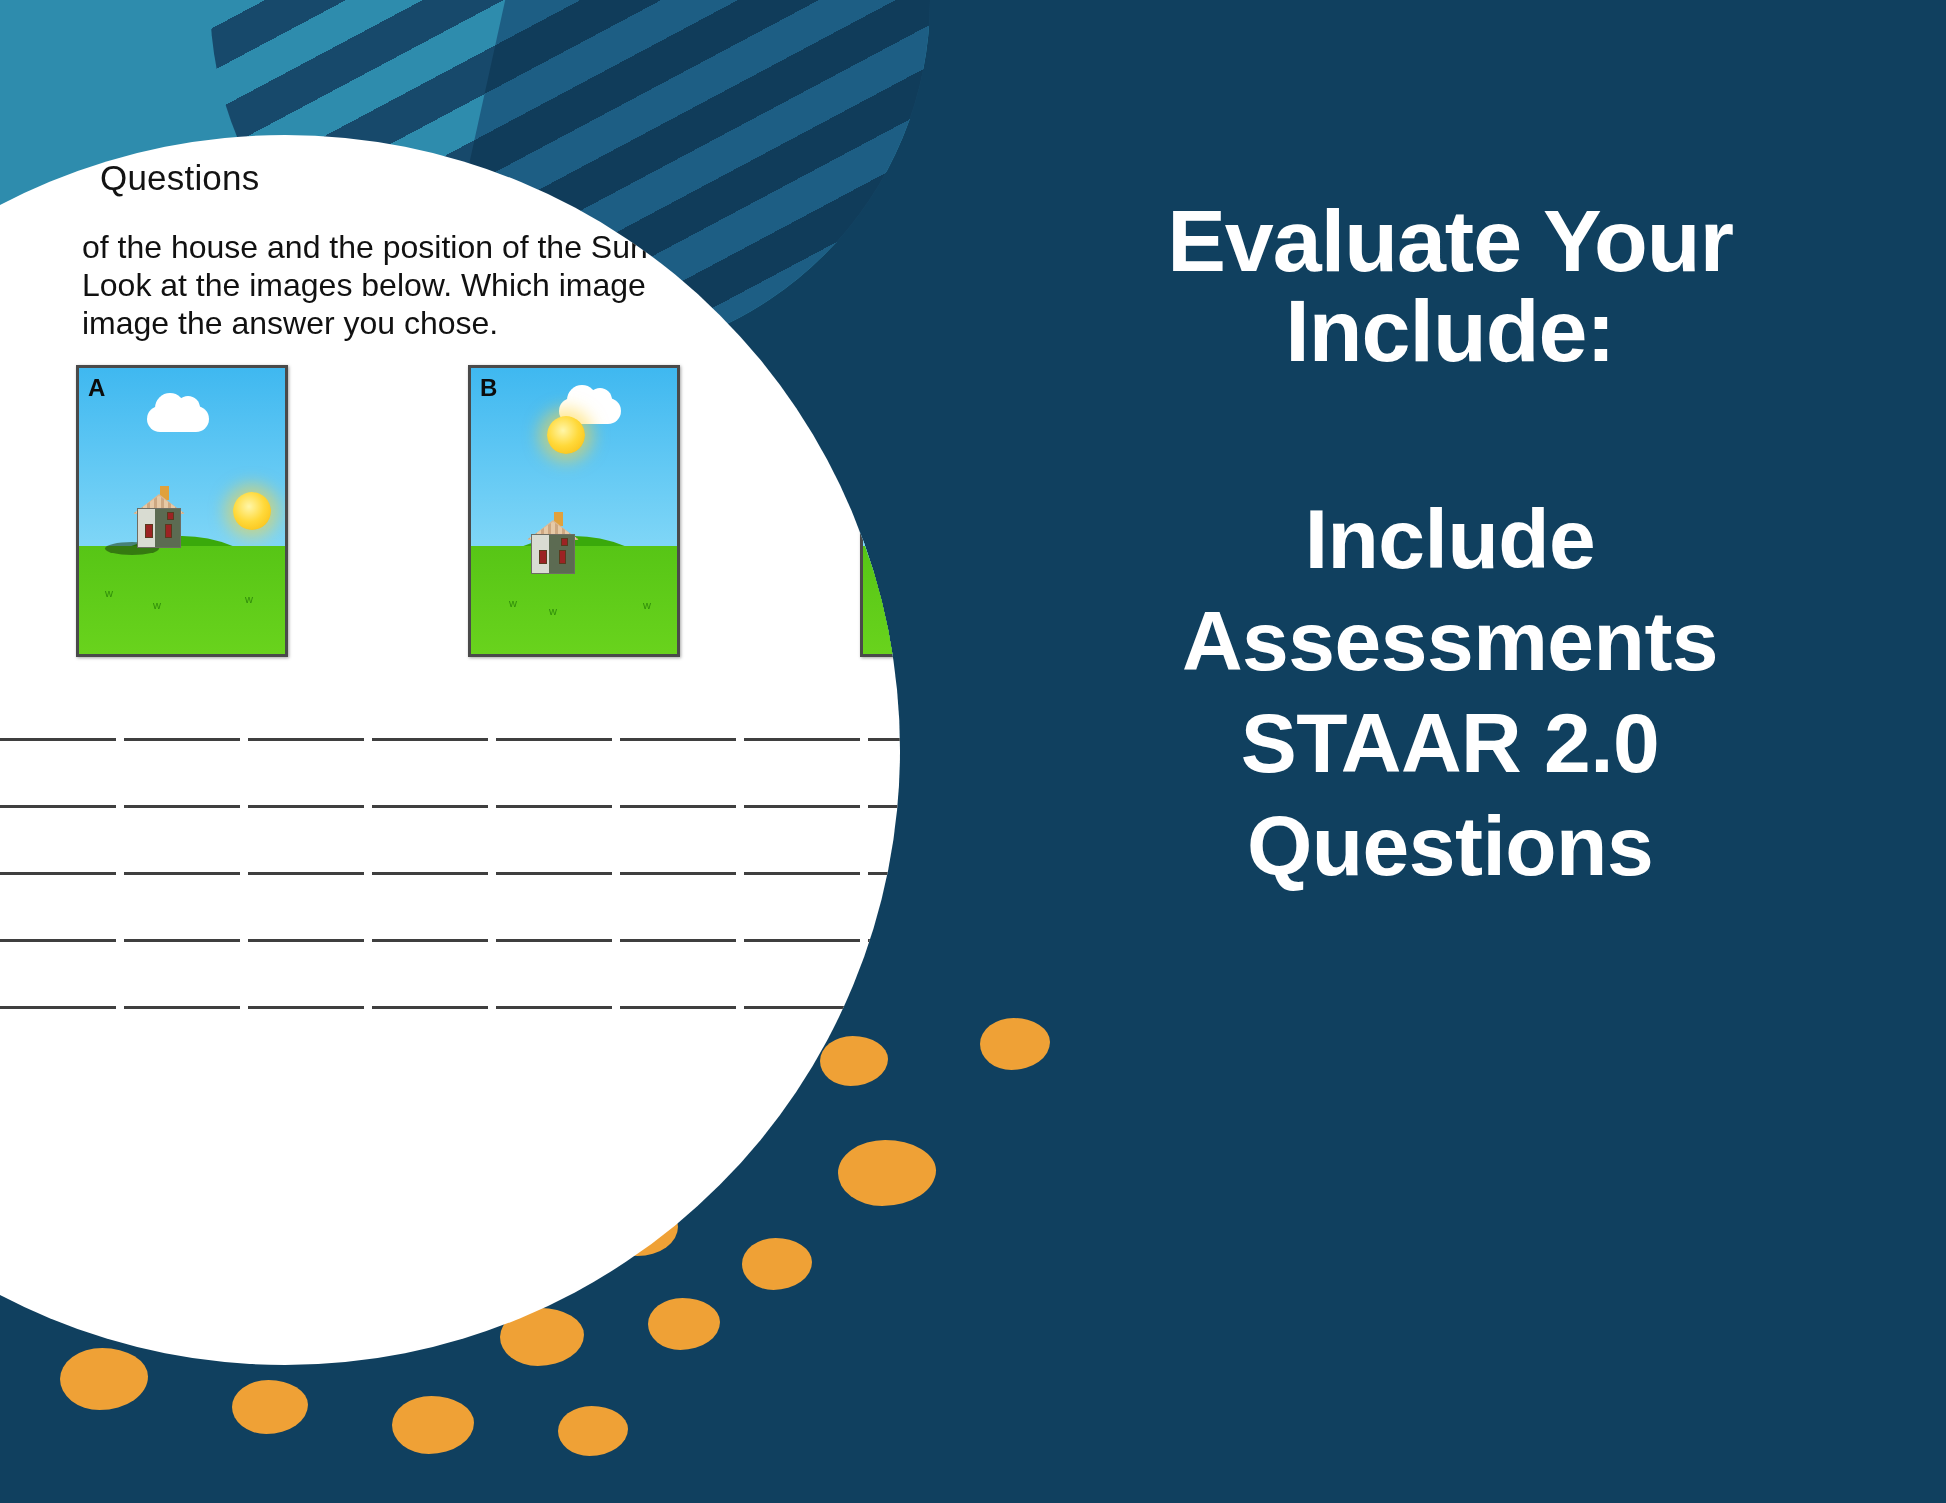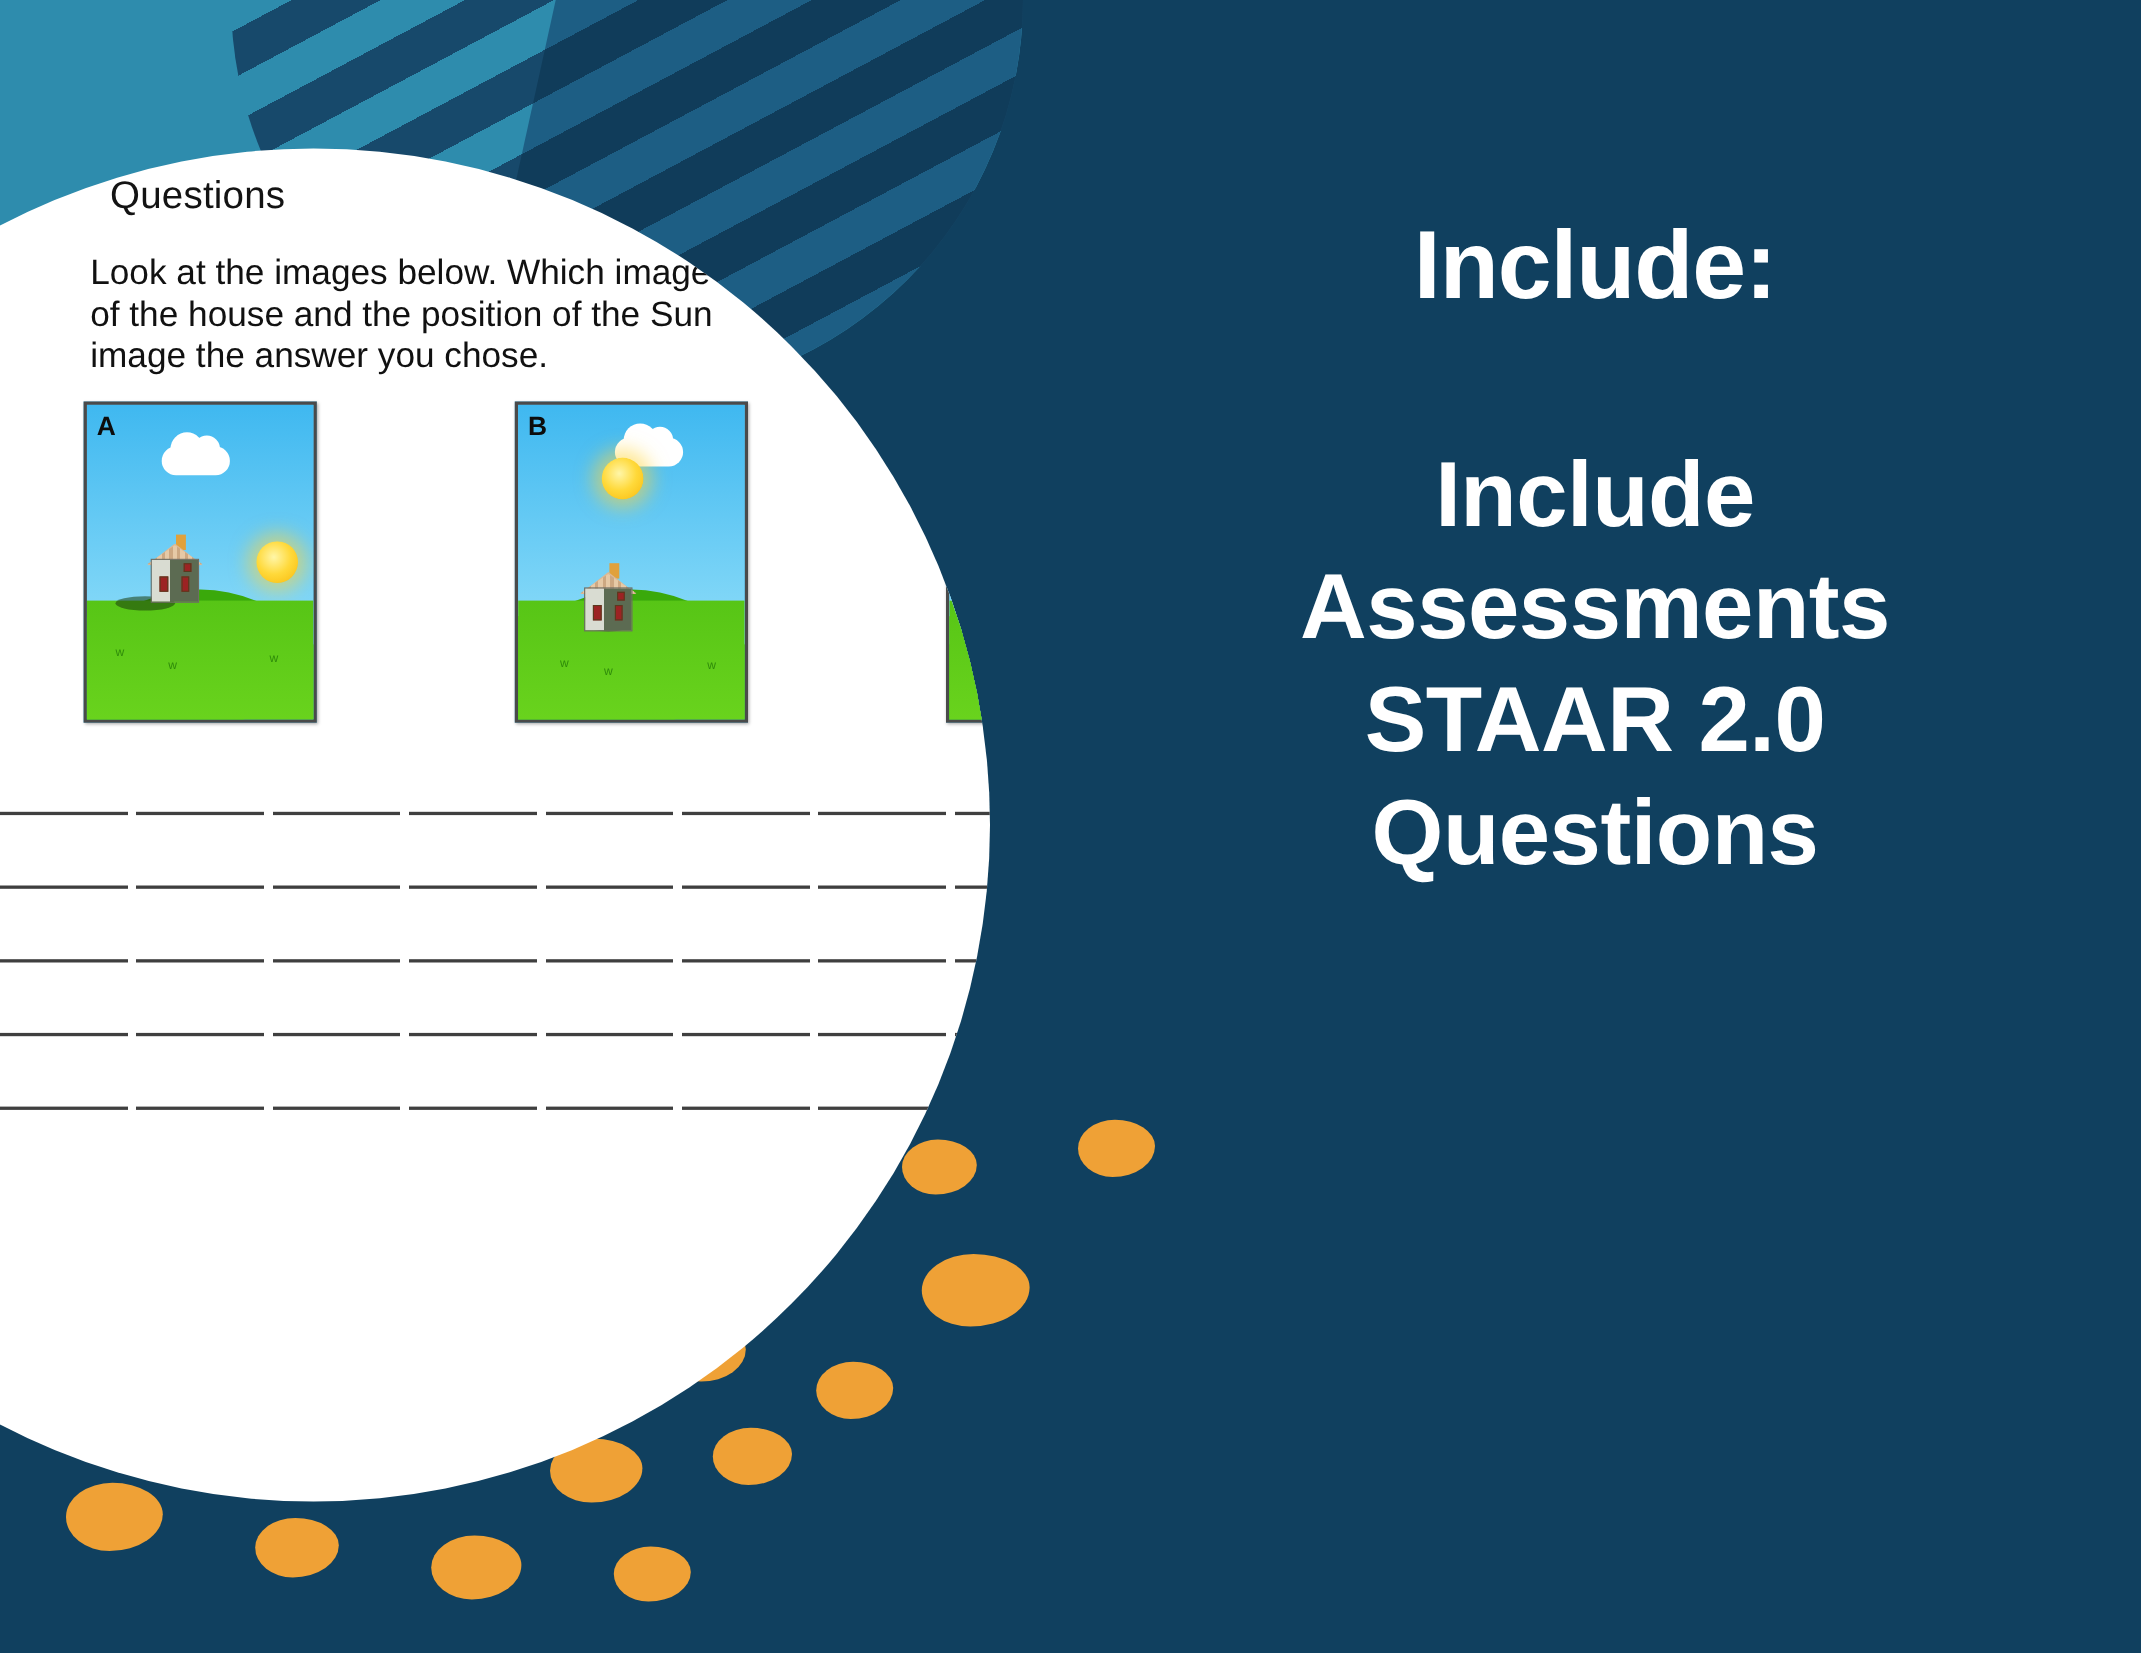--- a/index.html
+++ b/index.html
@@ -225,22 +225,22 @@
       <div class="dot" style="left:558px;top:566px;width:70px;height:50px;"></div>
     </div>
   </div>
 
   <div class="sheet-circle">
     <div class="sheet-inner">
 
       <div class="ws-title">Questions</div>
 
       <div class="ws-body">
+        <div>of the house and the position of the Sun</div>
         <div>Look at the images below. Which image</div>
-        <div>of the house and the position of the Sun</div>
         <div>image the answer you chose.</div>
       </div>
 
       <div class="panel a">
         <div class="sky"></div>
         <div class="sun" style="right:14px;top:124px;"></div>
         <div class="cloud" style="left:68px;top:38px;"></div>
         <div class="hill"></div>
         <div class="hill2"></div>
         <div class="ground"></div>
@@ -294,20 +294,21 @@
       <div class="line" style="top:738px;width:1000px;"></div>
       <div class="line" style="top:805px;width:1000px;"></div>
       <div class="line" style="top:872px;width:1000px;"></div>
       <div class="line" style="top:939px;width:1000px;"></div>
       <div class="line" style="top:1006px;width:1000px;"></div>
     </div>
   </div>
 
   <div class="promo">
     <div class="headline">
+      <div>Evaluate Your</div>
       <div>Include:</div>
     </div>
     <div class="sub">
       <div>Include</div>
       <div>Assessments</div>
       <div>STAAR 2.0</div>
       <div>Questions</div>
     </div>
   </div>
 

